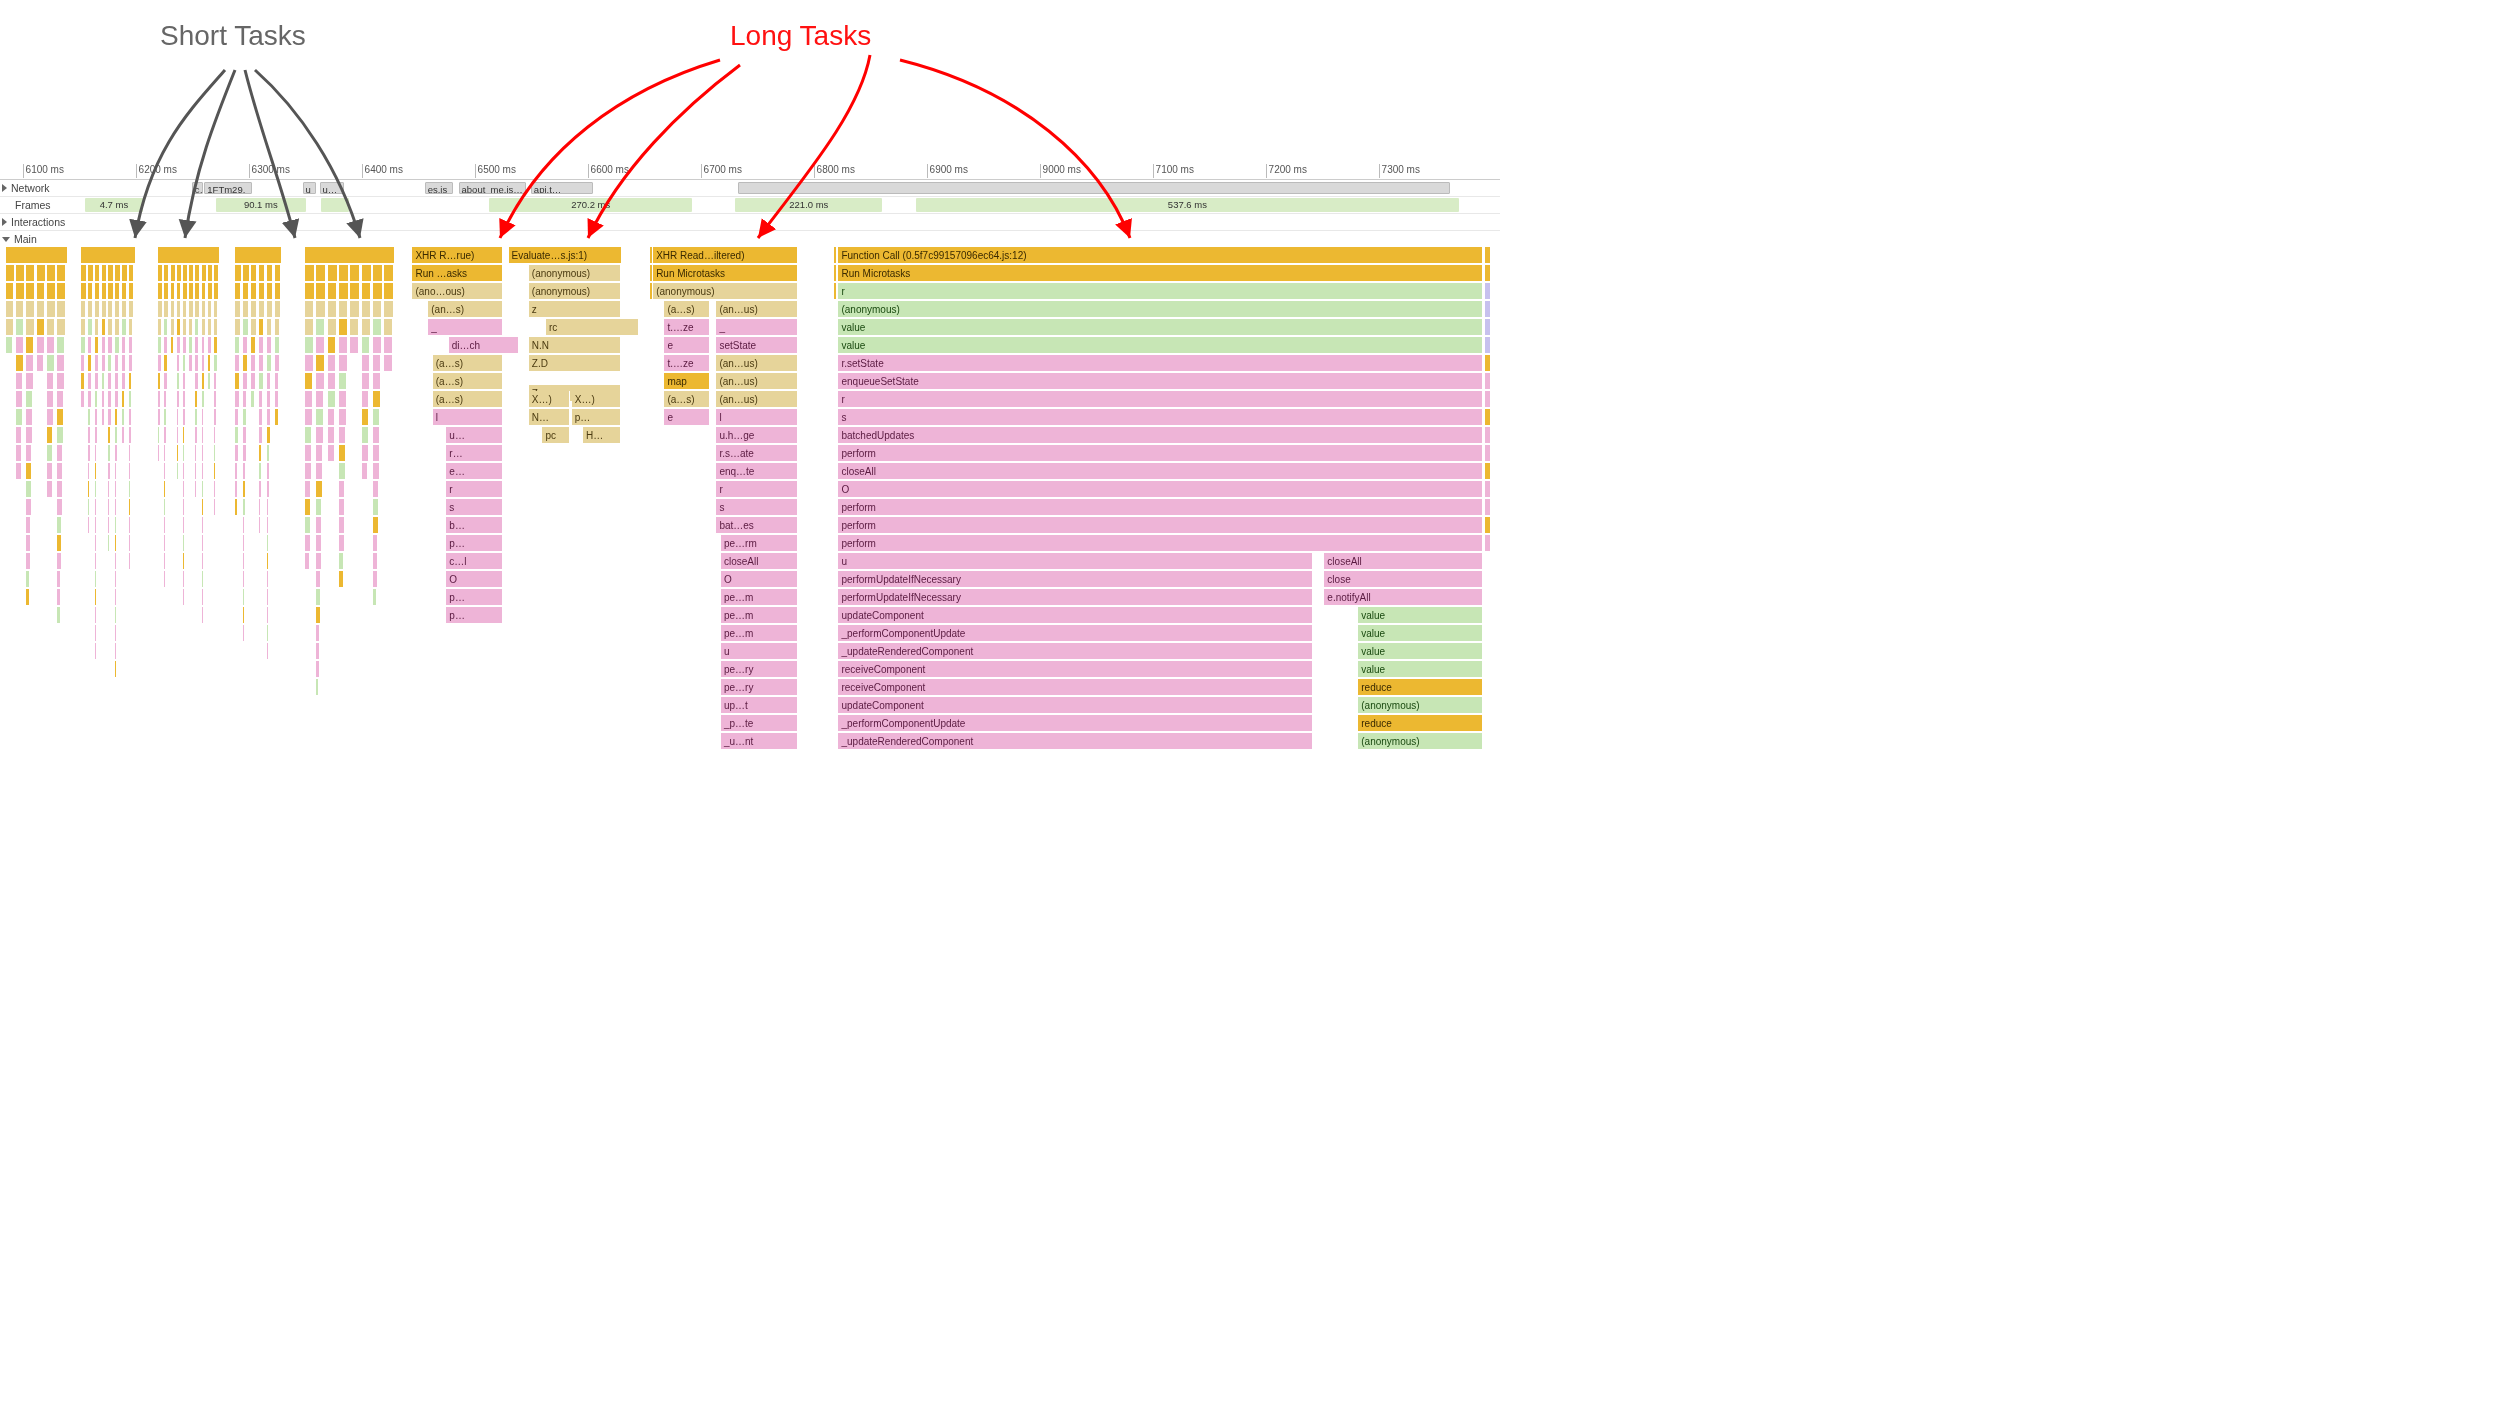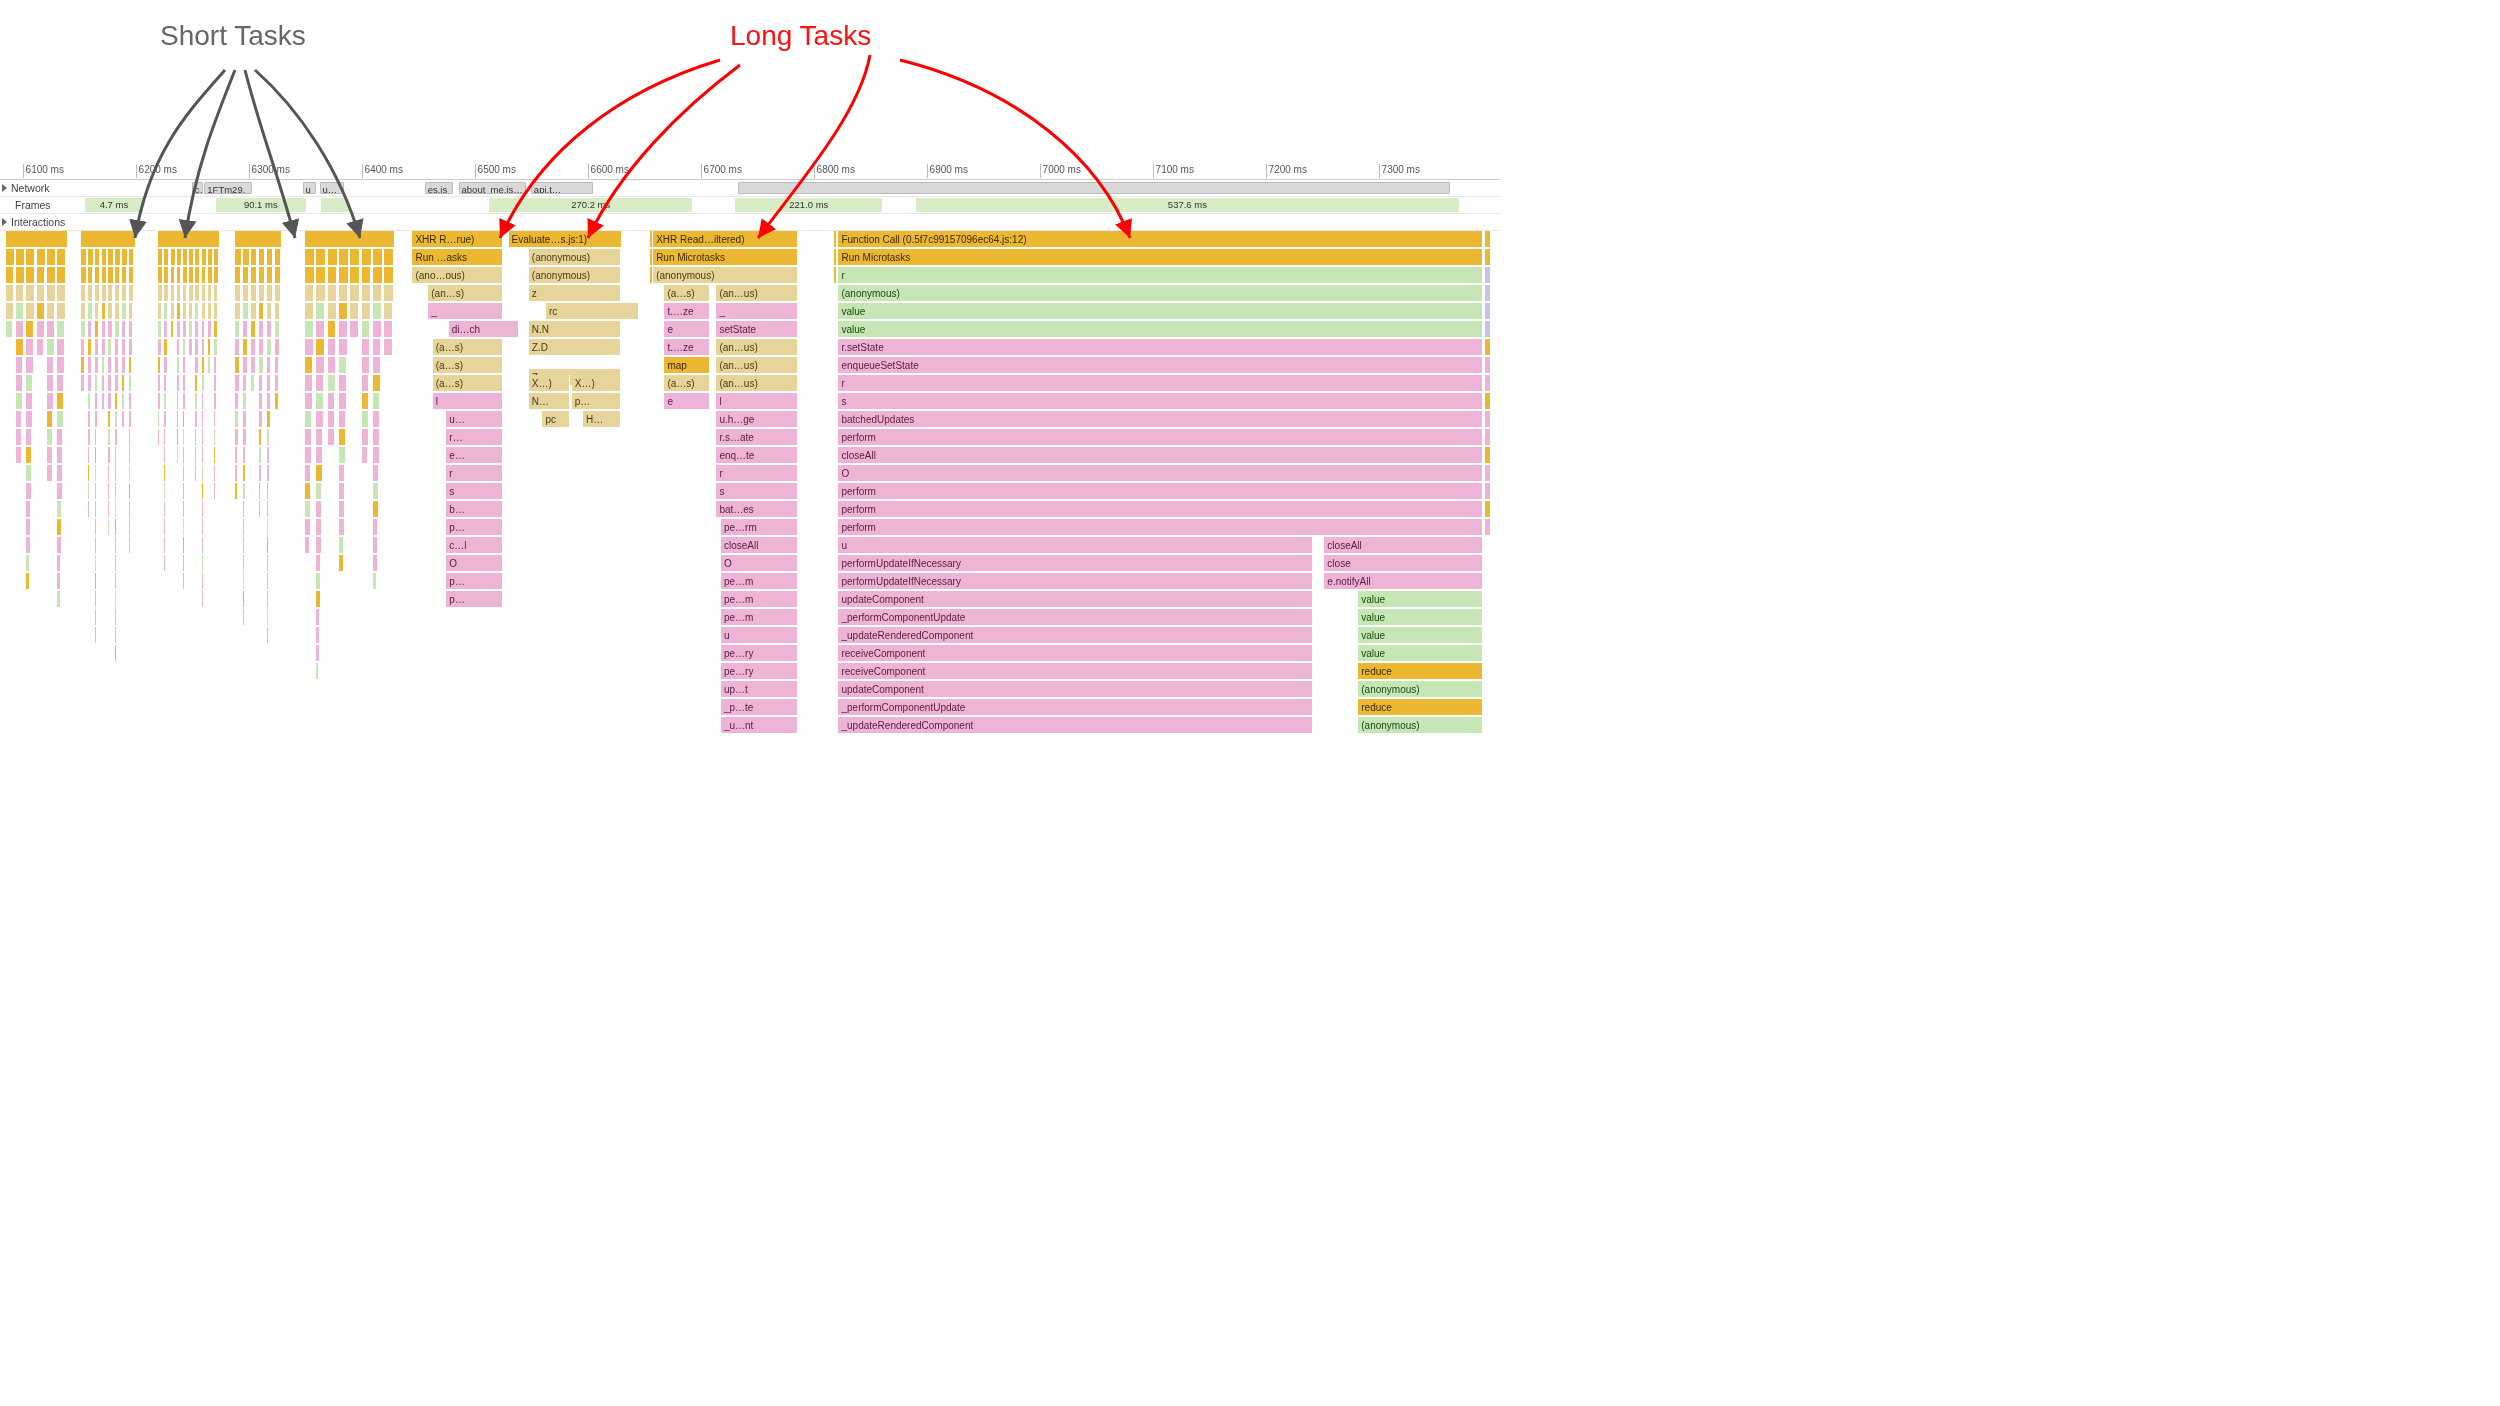--- a/index.html
+++ b/index.html
@@ -166,21 +166,21 @@
   <div class="ruler" id="ruler">
       <div class="tick" style="left: 22.6px;">6100 ms</div>
       <div class="tick" style="left: 135.6px;">6200 ms</div>
       <div class="tick" style="left: 248.6px;">6300 ms</div>
       <div class="tick" style="left: 361.6px;">6400 ms</div>
       <div class="tick" style="left: 474.6px;">6500 ms</div>
       <div class="tick" style="left: 587.6px;">6600 ms</div>
       <div class="tick" style="left: 700.6px;">6700 ms</div>
       <div class="tick" style="left: 813.6px;">6800 ms</div>
       <div class="tick" style="left: 926.6px;">6900 ms</div>
-      <div class="tick" style="left: 1039.6px;">7000 ms</div>
+      <div class="tick" style="left: 1039.6px;">9000 ms</div>
       <div class="tick" style="left: 1152.6px;">7100 ms</div>
       <div class="tick" style="left: 1265.6px;">7200 ms</div>
       <div class="tick" style="left: 1378.6px;">7300 ms</div>
     </div>
 
   <div class="track-row">
     <div class="track-label">
       <span class="disclosure"></span>
       <span>Network</span>
     </div>
@@ -212,20 +212,27 @@
   </div>
 
   <div class="track-row">
     <div class="track-label">
       <span class="disclosure"></span>
       <span>Interactions</span>
     </div>
     <div class="track-body"></div>
   </div>
 
+  <div class="track-row" style="border-bottom:none">
+    <div class="track-label">
+      <span class="disclosure open"></span>
+      <span>Main</span>
+    </div>
+    <div class="track-body"></div>
+  </div>
 
   <div class="flame-area" id="flame-area">
       <div class="flame c-yellow" style="left: 5.65px; top: 0px; width: 9.35833px; padding: 0px;"></div>
       <div class="flame c-yellow" style="left: 5.65px; top: 18px; width: 9.05833px; padding: 0px;"></div>
       <div class="flame c-yellow" style="left: 5.65px; top: 36px; width: 8.75833px; padding: 0px;"></div>
       <div class="flame c-tan" style="left: 5.65px; top: 54px; width: 8.45833px; padding: 0px;"></div>
       <div class="flame c-tan" style="left: 5.65px; top: 72px; width: 8.15833px; padding: 0px;"></div>
       <div class="flame c-green" style="left: 5.65px; top: 90px; width: 7.85833px; padding: 0px;"></div>
       <div class="flame c-yellow" style="left: 16.0083px; top: 0px; width: 9.35833px; padding: 0px;"></div>
       <div class="flame c-yellow" style="left: 16.0083px; top: 18px; width: 9.05833px; padding: 0px;"></div>

